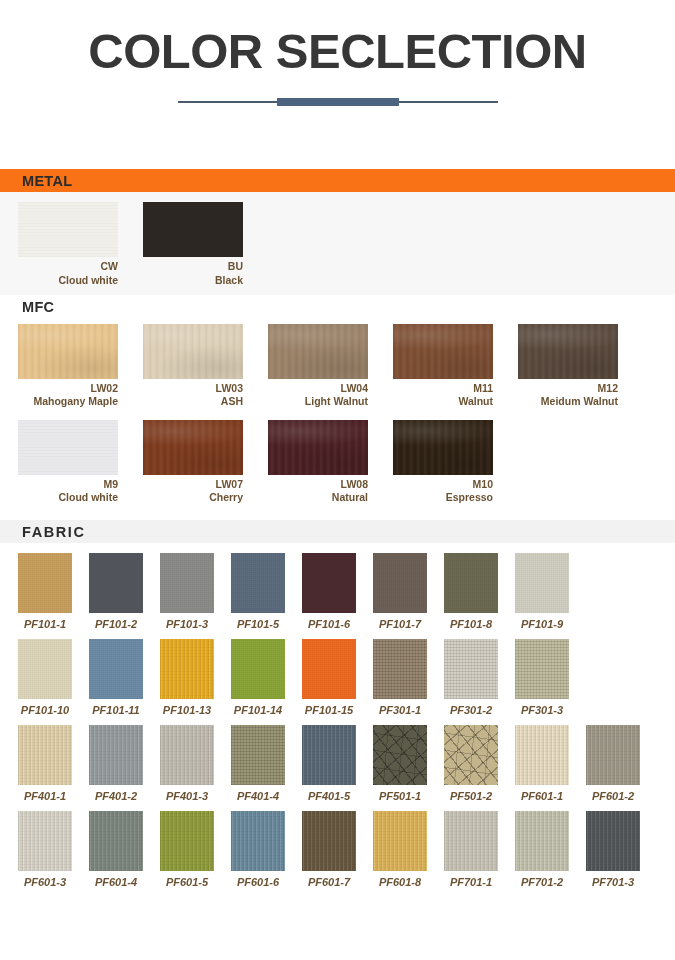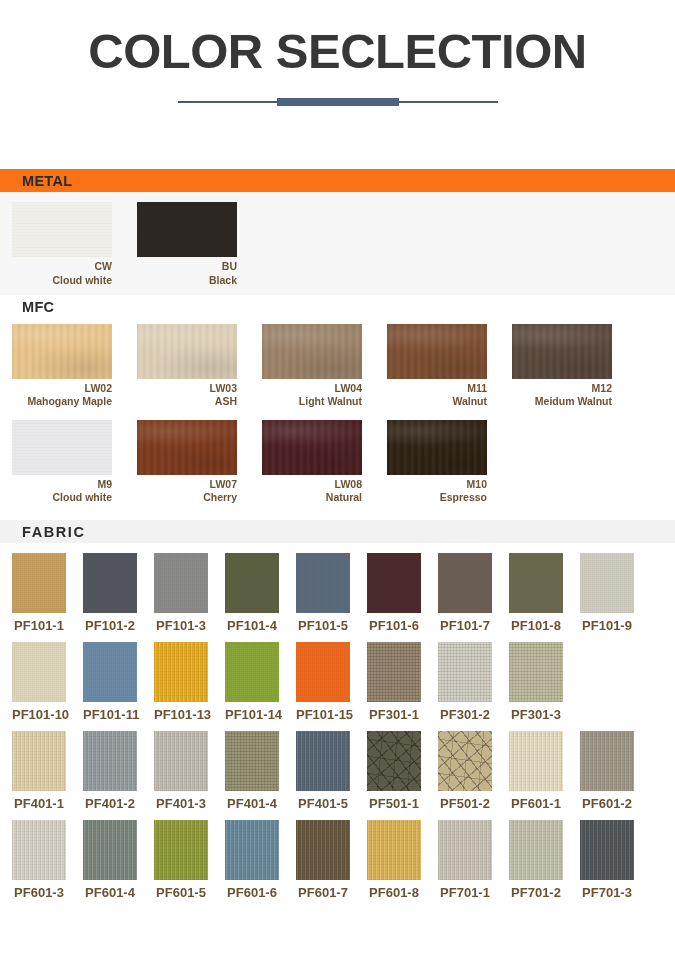--- a/index.html
+++ b/index.html
@@ -59,21 +59,21 @@
     font-weight: bold;
     color: #2b2b2b;
     letter-spacing: 0.3px;
   }
   .section-header.metal   { background: #f97316; }
   .section-header.mfc     { background: #ffffff; }
   .section-header.fabric  { background: #f2f2f2; letter-spacing: 1.6px; }
 
   .swatch-row {
     display: flex;
-    padding-left: 12px;
+    padding-left: 18px;
   }
 
   
   .cell-wood {
     width: 100px;
     margin-right: 25px;
   }
   .cell-wood .chip {
     width: 100px;
     height: 55px;
@@ -102,25 +102,26 @@
     margin-right: 17px;
   }
   .cell-fab .chip {
     width: 54px;
     height: 60px;
     position: relative;
     overflow: hidden;
   }
   .cell-fab .code {
     text-align: center;
-    font-size: 13px;
+    font-size: 11px;
     font-weight: bold;
     color: #6b5233;
     margin-top: 5px;
     white-space: nowrap;
+    font-style: italic;
   }
 
   
   .tex-wood::after {
     content: "";
     position: absolute; inset: 0;
     background-image: repeating-linear-gradient(
       90deg,
       rgba(0,0,0,0.055) 0px, rgba(0,0,0,0.0) 2px,
       rgba(255,255,255,0.05) 4px, rgba(0,0,0,0.035) 7px);
@@ -281,24 +282,20 @@
       </div>
       <div class="cell-fab">
         <div class="chip tex-plain" style="background: rgb(84, 88, 94);"></div>
         <div class="code">PF101-2</div>
       </div>
       <div class="cell-fab">
         <div class="chip tex-plain" style="background: rgb(140, 140, 138);"></div>
         <div class="code">PF101-3</div>
       </div>
       <div class="cell-fab">
-        <div class="chip tex-plain" style="background: rgb(92, 97, 66);"></div>
-        <div class="code">PF101-4</div>
-      </div>
-      <div class="cell-fab">
         <div class="chip tex-plain" style="background: rgb(93, 108, 126);"></div>
         <div class="code">PF101-5</div>
       </div>
       <div class="cell-fab">
         <div class="chip tex-plain" style="background: rgb(77, 43, 48);"></div>
         <div class="code">PF101-6</div>
       </div>
       <div class="cell-fab">
         <div class="chip tex-plain" style="background: rgb(110, 97, 87);"></div>
         <div class="code">PF101-7</div>

